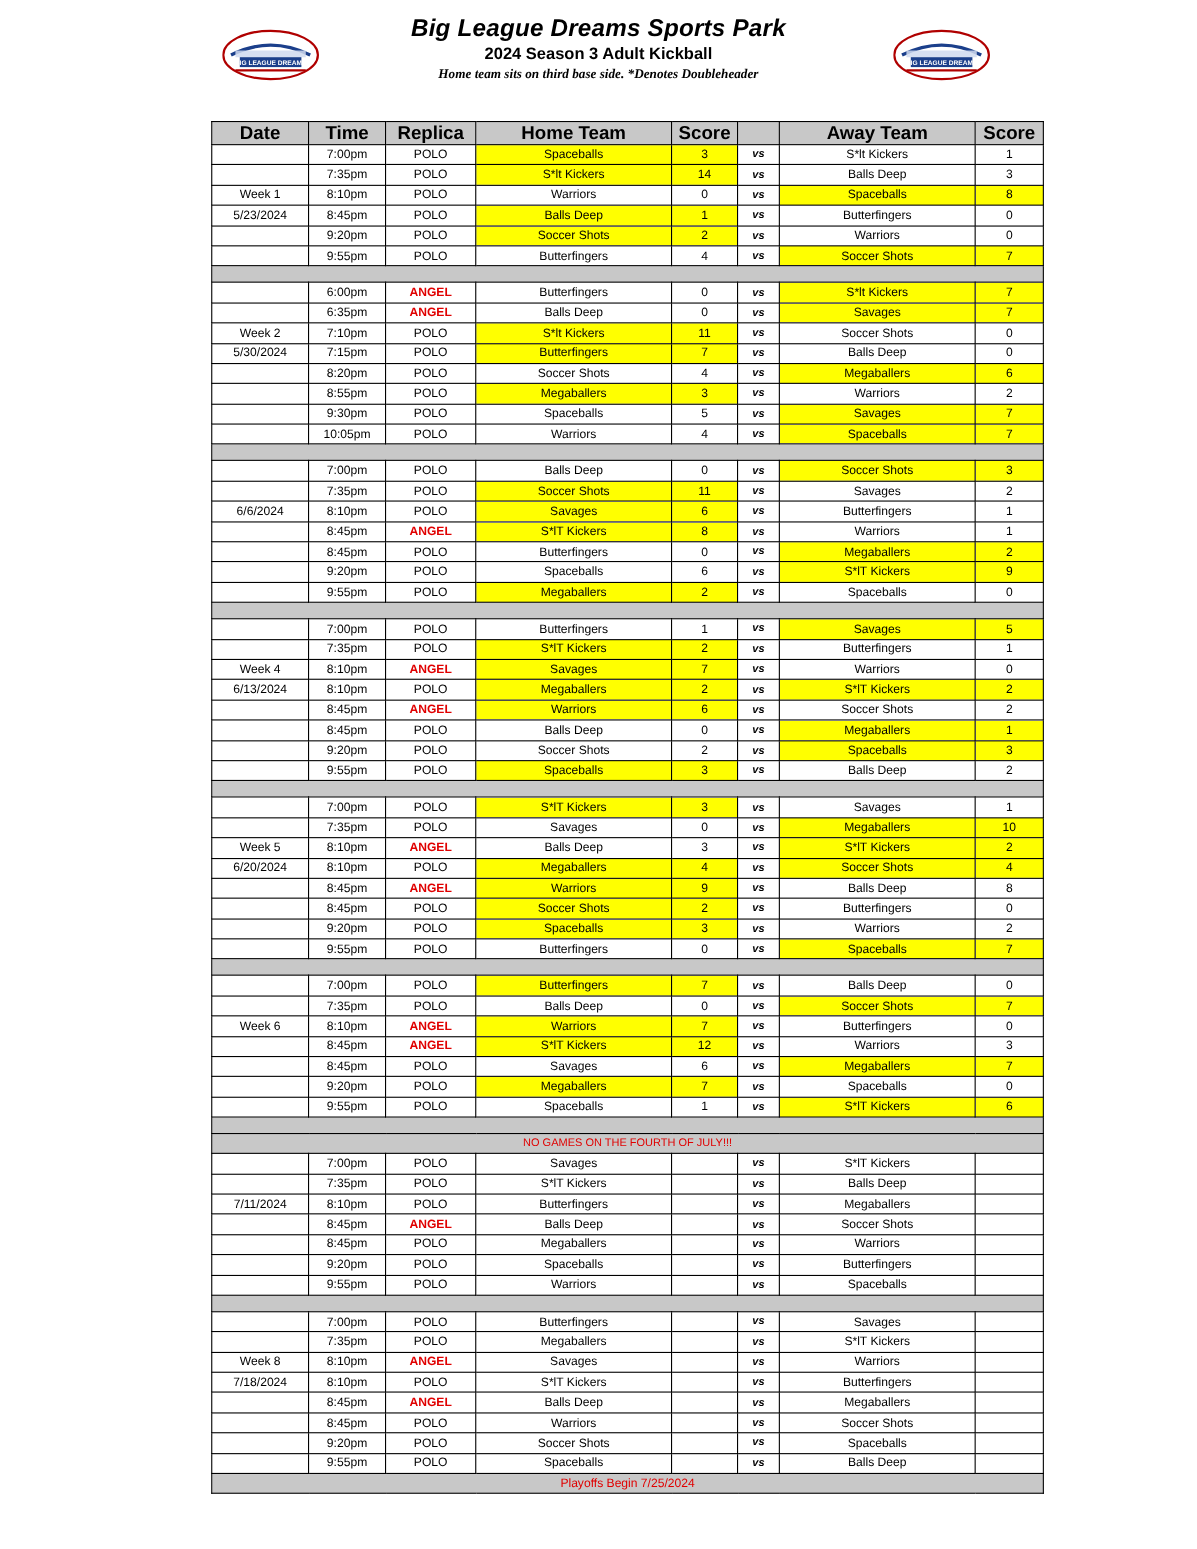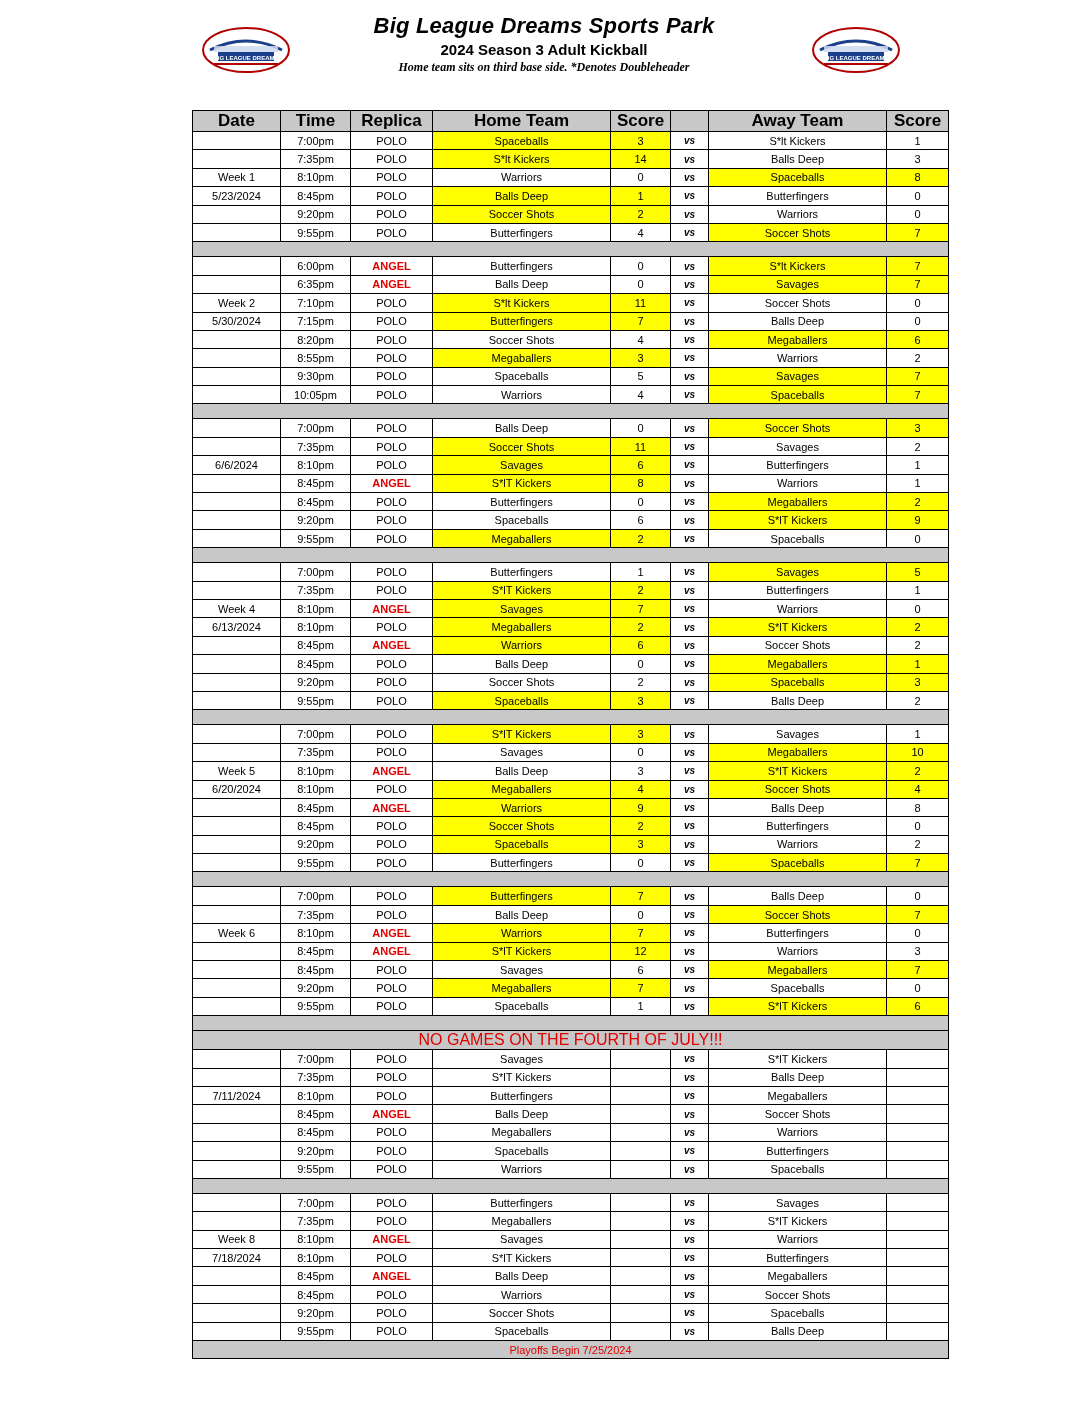--- a/index.html
+++ b/index.html
@@ -85,21 +85,21 @@
   td.hl{background:#ffff00;}
   td.week{font-size:11px;}
   tr.spacer td{
     background:#c8c8c8;
     height:14px;
     border:1px solid #000;
   }
   tr.note td{
     background:#c8c8c8;
     color:#e00000;
-    font-size:16px;
+    font-size:10px;
     height:17px;
     font-weight:normal;
   }
   tr.footer td{
     background:#c8c8c8;
     color:#e00000;
     font-size:11px;
     height:17px;
   }
 </style>

